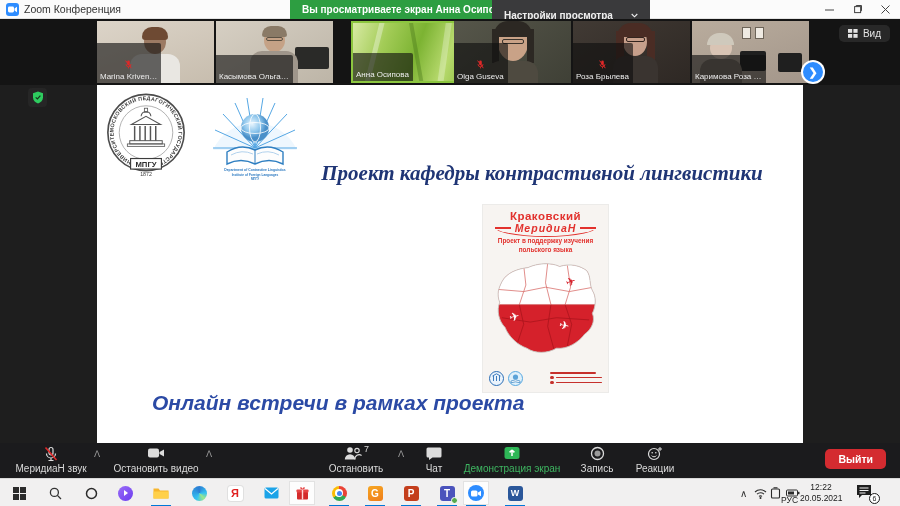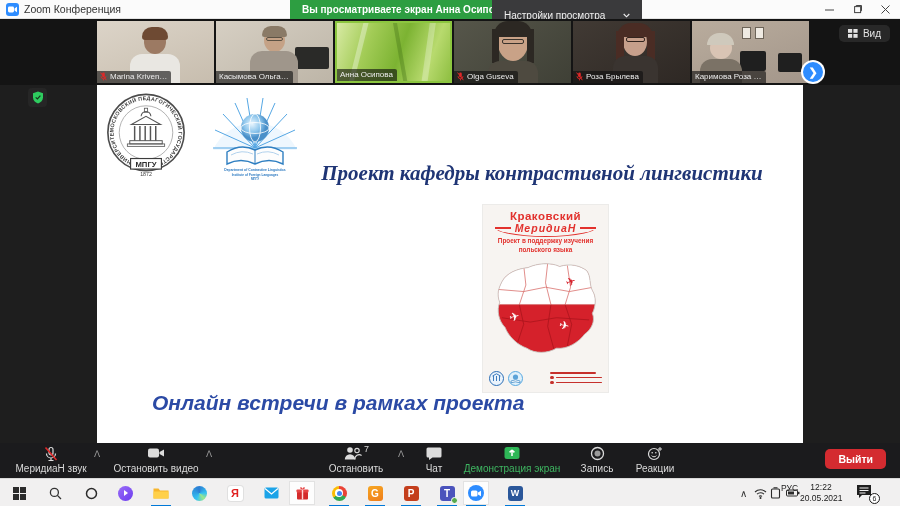--- a/index.html
+++ b/index.html
@@ -4,28 +4,28 @@
 <style>
   * { box-sizing: border-box; margin: 0; padding: 0; }
   html,body { width:900px; height:506px; overflow:hidden; }
   body { font-family:"Liberation Sans", sans-serif; background:#1e1e1e; position:relative; }
 
   
   .titlebar { position:absolute; left:0; top:0; width:900px; height:19px; background:#fbfbfb; border-bottom:1px solid #e3e3e3; }
   .app-badge { position:absolute; left:6px; top:3px; width:13px; height:13px; border-radius:3px; background:#2d8cff; display:flex; align-items:center; justify-content:center; }
   .app-title { position:absolute; left:24px; top:3px; font-size:10.5px; color:#333; }
   .view-banner { position:absolute; left:290px; top:0; height:19px; background:#2d9e41; color:#fff; font-size:10px; font-weight:bold; display:flex; align-items:center; padding:0 12px; }
-  .view-settings { position:absolute; left:492px; top:0; height:31px; background:#3a3a3c; color:#efefef; font-size:10px; display:flex; align-items:center; gap:18px; padding:0 12px; }
+  .view-settings { position:absolute; left:492px; top:0; height:31px; background:#3a3a3c; color:#efefef; font-size:10px; display:flex; align-items:center; gap:18px; padding:0 12px;font-weight:bold; }
   .win-btn { position:absolute; top:2px; width:26px; height:15px; display:flex; align-items:center; justify-content:center; color:#444; }
 
   
   .strip { position:absolute; left:0; top:19px; width:900px; height:66px; background:#141414; }
   .tile { position:absolute; top:2px; width:117px; height:62px; overflow:hidden; background:#333; }
   .tile.active { border:2px solid #8cc63f; }
-  .name-tag { position:absolute; left:0; bottom:0; max-width:112px; background:rgba(15,15,15,.62); color:#ececec; font-size:8px; padding:1px 4px 2px 3px; display:flex; align-items:center; gap:3px; white-space:nowrap; overflow:hidden; border-radius:0 2px 0 0; }
+  .name-tag { position:absolute; left:0; bottom:0; max-width:112px; background:rgba(15,15,15,.62); color:#ececec; font-size:8px; padding:17px 4px 2px 3px; display:flex; align-items:center; gap:3px; white-space:nowrap; overflow:hidden; border-radius:0 2px 0 0;flex-direction:column; }
   .head { position:absolute; border-radius:50%; }
   .torso { position:absolute; border-radius:12px 12px 0 0; }
   .nextpage { position:absolute; left:801px; top:41px; width:24px; height:24px; border-radius:50%; background:#fff; display:flex; align-items:center; justify-content:center; cursor:pointer; }
   .nextpage .inner { width:20px; height:20px; border-radius:50%; background:#2d8cff; color:#fff; font-size:11px; font-weight:bold; display:flex; align-items:center; justify-content:center; }
   .view-btn { position:absolute; right:10px; top:6px; background:rgba(42,42,42,.92); color:#e4e4e4; font-size:10px; border-radius:5px; padding:3px 9px; display:flex; align-items:center; gap:5px; }
   .shield { position:absolute; left:28px; top:88px; width:19px; height:19px; border-radius:4px; background:#262626; display:flex; align-items:center; justify-content:center; }
 
   
   .slide { position:absolute; left:97px; top:85px; width:706px; height:358px; background:#ffffff; }
   .slide-title { position:absolute; left:205px; top:76px; width:480px; text-align:center; font-family:"Liberation Serif", serif; font-style:italic; font-weight:bold; font-size:21px; color:#1f3575; }
@@ -57,21 +57,21 @@
   .pcount { font-size:9px; color:#d9d9d9; margin-left:1px; position:relative; top:-2px; }
 
   
   .taskbar { position:absolute; left:0; top:478px; width:900px; height:28px; background:#f1f0f0; border-top:1px solid #d9d9d9; }
   .tb-icon { position:absolute; top:2px; width:26px; height:24px; display:flex; align-items:center; justify-content:center; cursor:pointer; }
   .tb-icon.running::after { content:""; position:absolute; left:3px; right:3px; bottom:-2px; height:2.5px; background:#0078d7; }
   .tb-icon.appfocus { background:#fdfdfd; box-shadow:inset 0 0 0 1px #e2e2e2; }
   .sq { border-radius:3px; display:flex; align-items:center; justify-content:center; color:#fff; font-weight:bold; }
   .tray { position:absolute; top:0; height:28px; display:flex; align-items:center; color:#222; }
   .tray-clock { position:absolute; left:800px; top:3px; width:42px; text-align:center; font-size:8.5px; line-height:1.3; color:#1b1b1b; }
-  .lang { position:absolute; left:781px; top:4px; font-size:8.5px; color:#1b1b1b; }
+  .lang { position:absolute; left:781px; top:16px; font-size:8.5px; color:#1b1b1b; }
   .notif { position:absolute; left:856px; top:5px; width:20px; height:18px; }
   .notif .badge { position:absolute; right:-4px; bottom:-2px; width:11px; height:11px; border-radius:50%; background:#fff; border:1px solid #1b1b1b; color:#1b1b1b; font-size:7px; display:flex; align-items:center; justify-content:center; }
 </style>
 </head>
 <body>
 
 <div class="titlebar">
   <div class="app-badge">
     <svg width="9" height="7" viewBox="0 0 9 7">
         <rect x="0" y="0.5" width="6" height="6" rx="1.4" fill="#fff"></rect>
@@ -125,21 +125,21 @@
     <div class="head" style="left:48px; top:8px; width:21px; height:23px; background:#c5a286;"></div>
     <div class="head" style="left:46px; top:5px; width:25px; height:11px; background:#8a7a66; border-radius:12px 12px 3px 3px;"></div>
     <div style="position:absolute; left:50px; top:16px; width:17px; height:4px; border:1px solid #5c5244; border-radius:2px; background:transparent;"></div>
     <div class="torso" style="left:34px; top:30px; width:48px; height:33px; background:#9f968b;"></div>
     <div class="name-tag">
 
       <span>Касымова Ольга…</span>
     </div>
   </div>
 
-  <div class="tile active" style="left:335px; background:linear-gradient(110deg,#d8eaa4 0%,#a3cc57 28%,#7cb332 55%,#b8da6e 80%,#8fbf42 100%);text-decoration:underline;">
+  <div class="tile active" style="left:351px; background:linear-gradient(110deg,#d8eaa4 0%,#a3cc57 28%,#7cb332 55%,#b8da6e 80%,#8fbf42 100%);text-decoration:underline;">
     <div style="position:absolute; left:18px; top:-6px; width:5px; height:80px; background:rgba(255,255,255,.35); transform:rotate(14deg);"></div>
     <div style="position:absolute; left:62px; top:-6px; width:4px; height:80px; background:rgba(62,110,20,.35); transform:rotate(-10deg);"></div>
     <div style="position:absolute; left:88px; top:-6px; width:6px; height:80px; background:rgba(255,255,255,.28); transform:rotate(8deg);"></div>
     <div class="name-tag">
 
       <span>Анна Осипова</span>
     </div>
   </div>
 
   <div class="tile" style="left:454px; background:linear-gradient(140deg,#56564a,#3f4036);">

